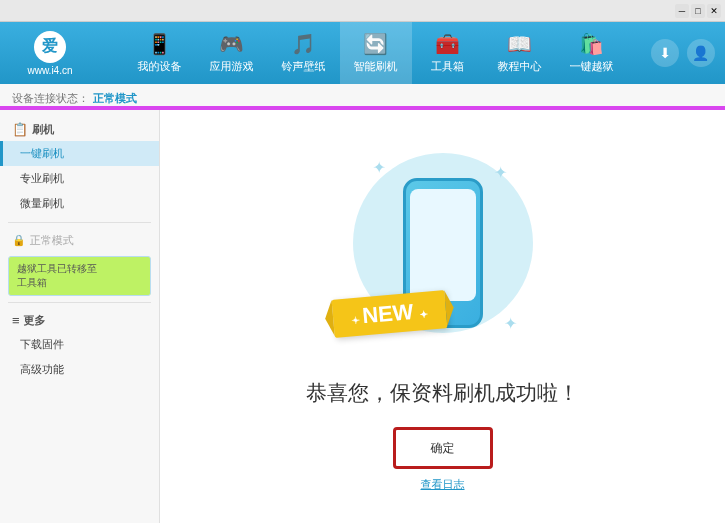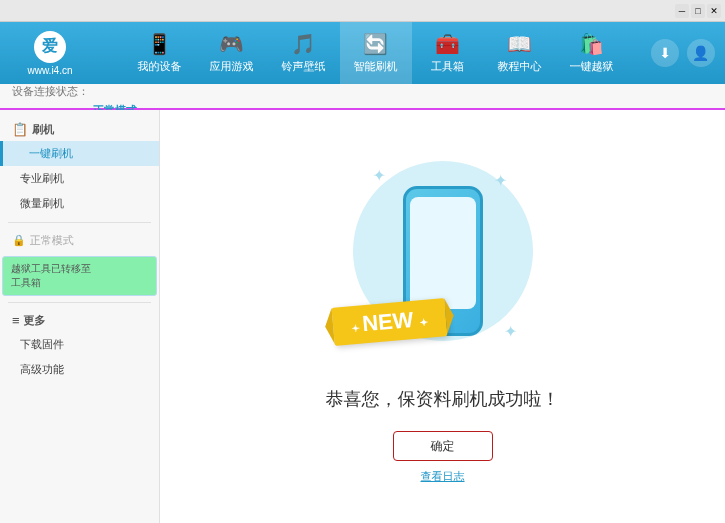--- a/index.html
+++ b/index.html
@@ -99,36 +99,36 @@
       padding: 5px 16px 5px 20px;
       cursor: pointer;
       color: #444;
       font-size: 11px;
       border-radius: 0;
     }
     .sidebar-item.active {
       background: #d0eaf7;
       color: #1a8fc0;
       border-left: 3px solid #2196c8;
-      padding-left: 26px;
+      padding-left: 17px;
       font-family: Liberation Mono, monospace;
     }
 
     .sidebar-divider { height: 1px; background: #e0e0e0; margin: 6px 8px; }
 
     .sidebar-locked {
       padding: 4px 12px;
       color: #aaa; font-size: 11px;
       display: flex; align-items: center;
     }
     .lock-icon { margin-right: 4px; }
 
     .sidebar-note {
-      margin: 4px 2px;
-      background: #86efac;
+      margin: 4px 8px;
+      background: #bef264;
       border: 1px solid #b8ddf0;
       border-radius: 3px;
       padding: 5px 8px;
       font-size: 10px;
       color: #555;
       line-height: 1.4;
     }
 
     
     .content {
@@ -221,51 +221,51 @@
       content: '';
       position: absolute;
       right: -8px; top: 0;
       width: 0; height: 0;
       border-top: 18px solid transparent;
       border-bottom: 18px solid transparent;
       border-left: 8px solid #e0b010;
     }
 
     .success-text {
-      font-size: 18px;
+      font-size: 21px;
       color: #333;
       margin-bottom: 20px;
       font-weight: normal;
     }
 
     .confirm-btn {
-      width: 100px; height: 30px;
+      width: 100px; height: 42px;
       background: #fff;
-      border: 1px solid #b91c1c;
+      border: 3px solid #b91c1c;
       border-radius: 4px;
       cursor: pointer;
       font-size: 12px;
       color: #333;
       margin-bottom: 8px;
     }
 
     .see-log-link {
       font-size: 11px;
       color: #2196c8;
       cursor: pointer;
       text-decoration: underline;
     }
 
     
     .conn-bar {
       height: 26px;
       background: #f7f7f7;
-      border-bottom: 2px solid #d946ef;
-      display: flex;
-      align-items: flex-start;
+      border-bottom: 4px solid #d946ef;
+      display: flex;
+      align-items: flex-end;
       padding: 0 12px;
       font-size: 11px;
       color: #333;
     }
     .conn-status-label { color: #777; margin-right: 4px; }
     .conn-status-value { color: #2196c8; font-weight: bold; margin-top: 19px; }
 
     .content-wrapper {
       display: flex;
       flex-direction: column;

